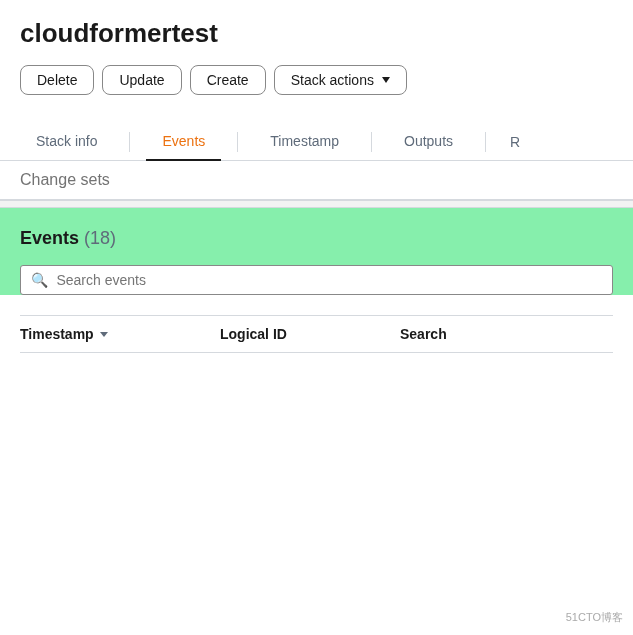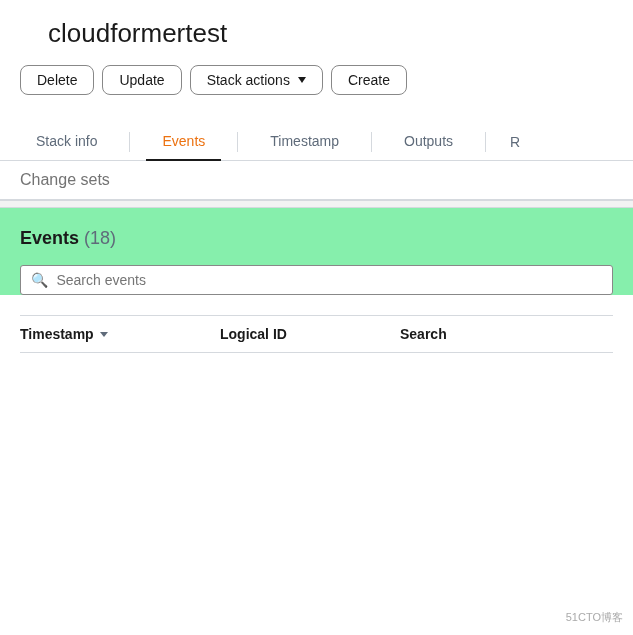--- a/index.html
+++ b/index.html
@@ -16,24 +16,23 @@
       color: #1a1a1a;
     }
 
     
     .header {
       padding: 18px 20px 12px 20px;
       background: #fff;
     }
     .page-title {
       font-size: 26px;
-      font-weight: 400;
+      font-weight: 700;
       color: #1a1a1a;
       margin-bottom: 16px;
-      margin-left: 28px;
     }
 
     
     .toolbar {
       display: flex;
       align-items: center;
       gap: 8px;
       padding: 0 0 16px 0;
     }
     .btn {
@@ -220,25 +219,25 @@
   </style>
 </head>
 <body>
 
 <div class="header">
   <h1 class="page-title">cloudformertest</h1>
 
   <div class="toolbar">
     <button class="btn">Delete</button>
     <button class="btn">Update</button>
+    <button class="btn">Create</button>
     <button class="btn btn-stack-actions">
       <span>Stack actions</span>
       <span class="chevron-down"></span>
     </button>
-    <button class="btn">Create</button>
   </div>
 </div>
 
 <div class="tabs-container">
   <div class="tabs">
     <div class="tab">
       <span>Stack info</span>
     </div>
     <div class="tab-divider"></div>
     <div class="tab active">

